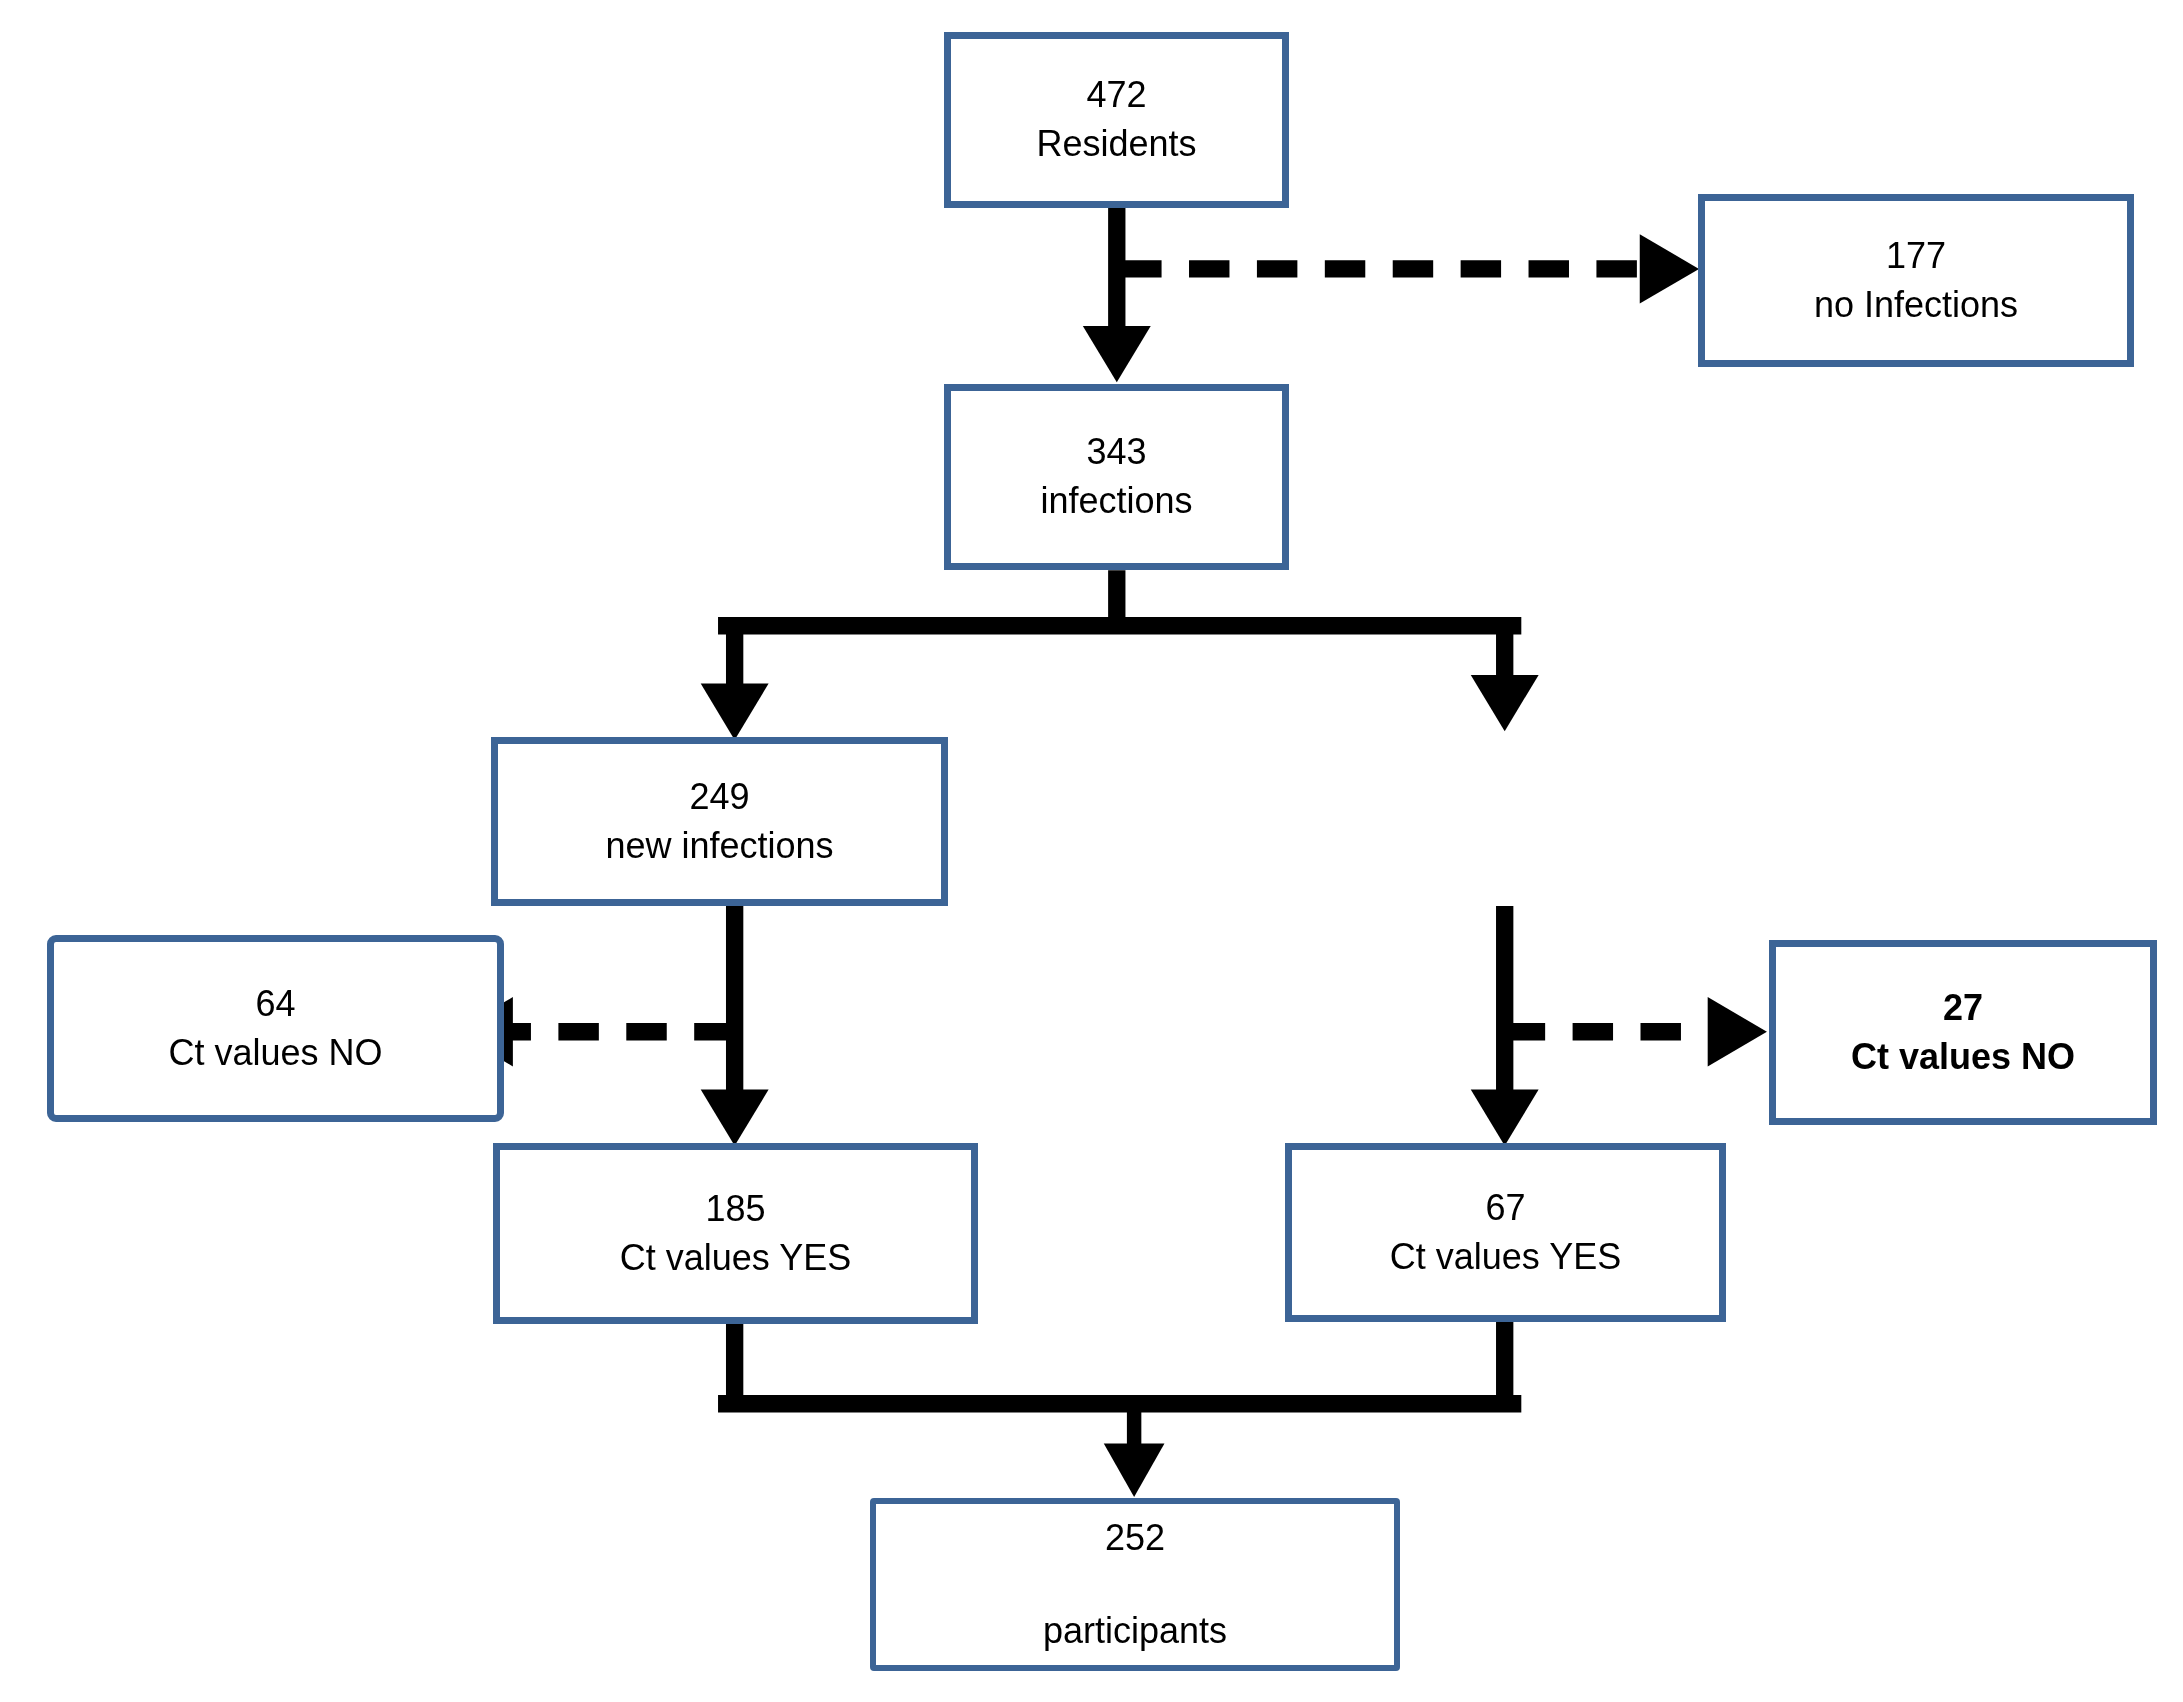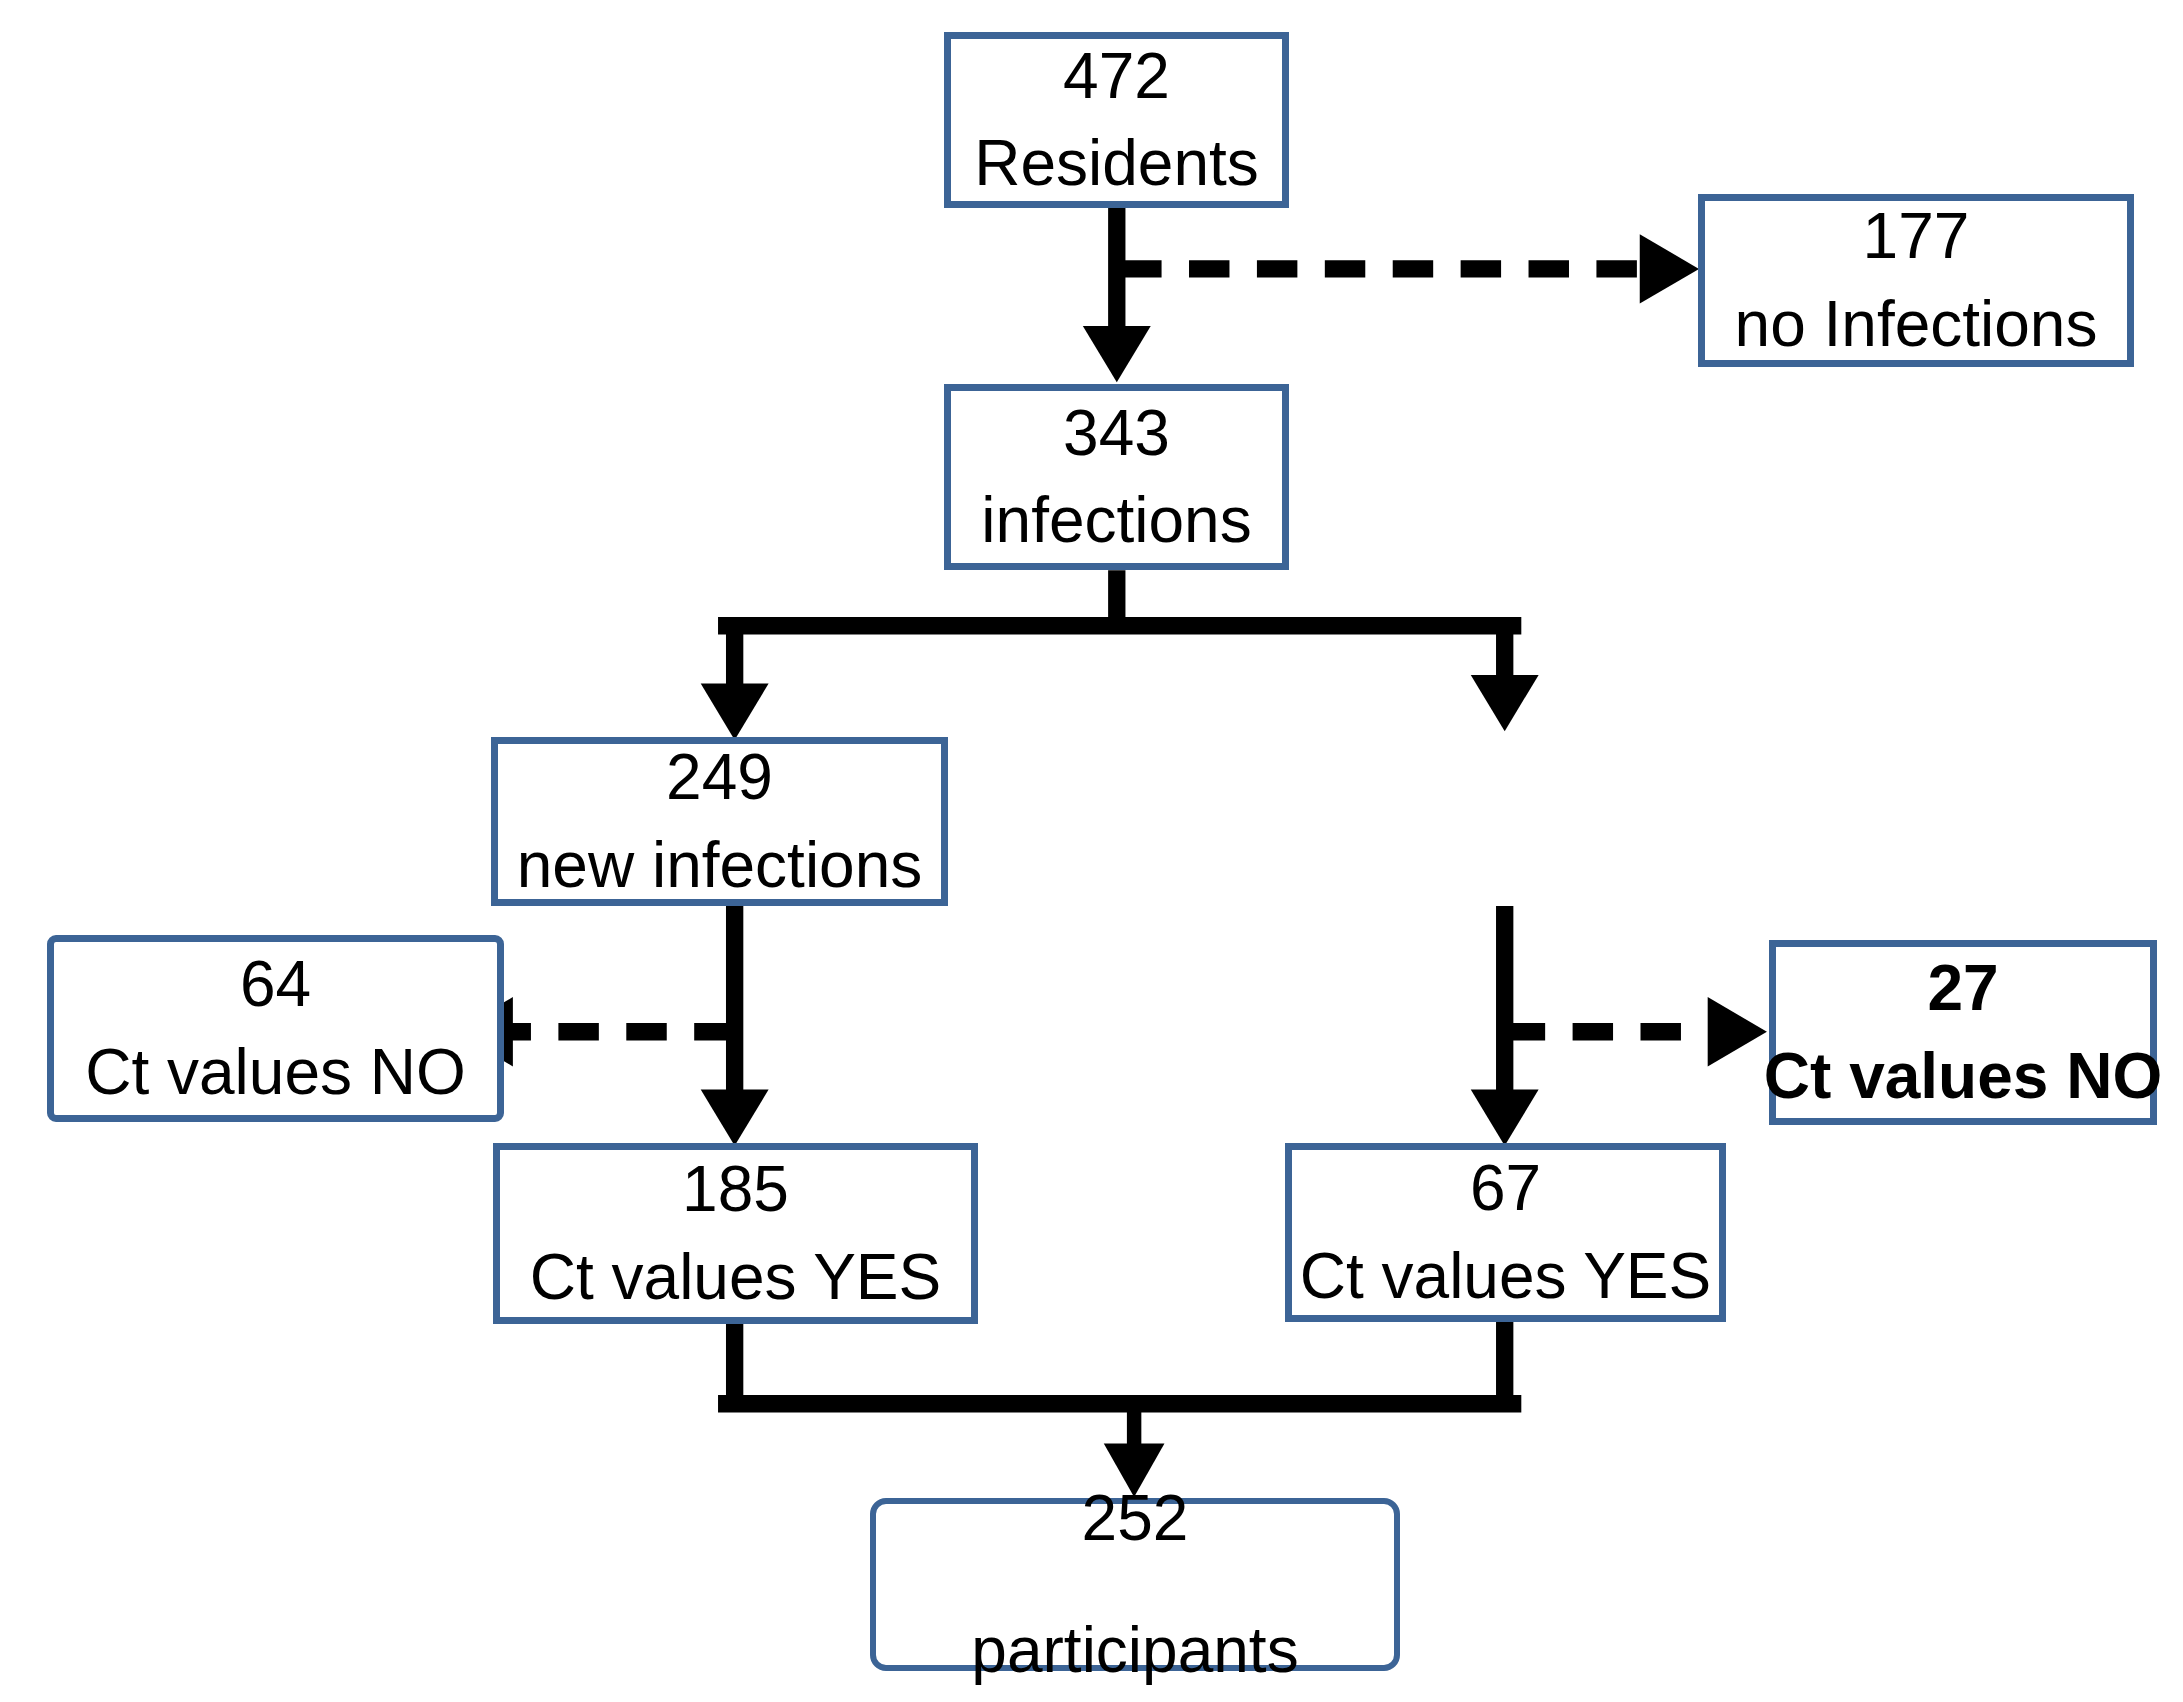--- a/index.html
+++ b/index.html
@@ -25,25 +25,25 @@
     position: absolute;
     box-sizing: border-box;
     border: 7.2px solid var(--box-border, #3c6496);
     background: #ffffff;
     color: var(--text-color, #000000);
     display: flex;
     flex-direction: column;
     align-items: center;
     justify-content: center;
     text-align: center;
-    font-size: 64px;
+    font-size: 36px;
     line-height: 1.36;
   }
   .node.rounded {
-    border-radius: 16px;
+    border-radius: 4px;
     border-width: 6.5px;
     gap: 44px;
   }
   .node .num, .node .lbl {
     white-space: nowrap;
   }
   .connectors path.solid {
     stroke: var(--arrow-color, #000000);
     stroke-width: 24;
     fill: none;

